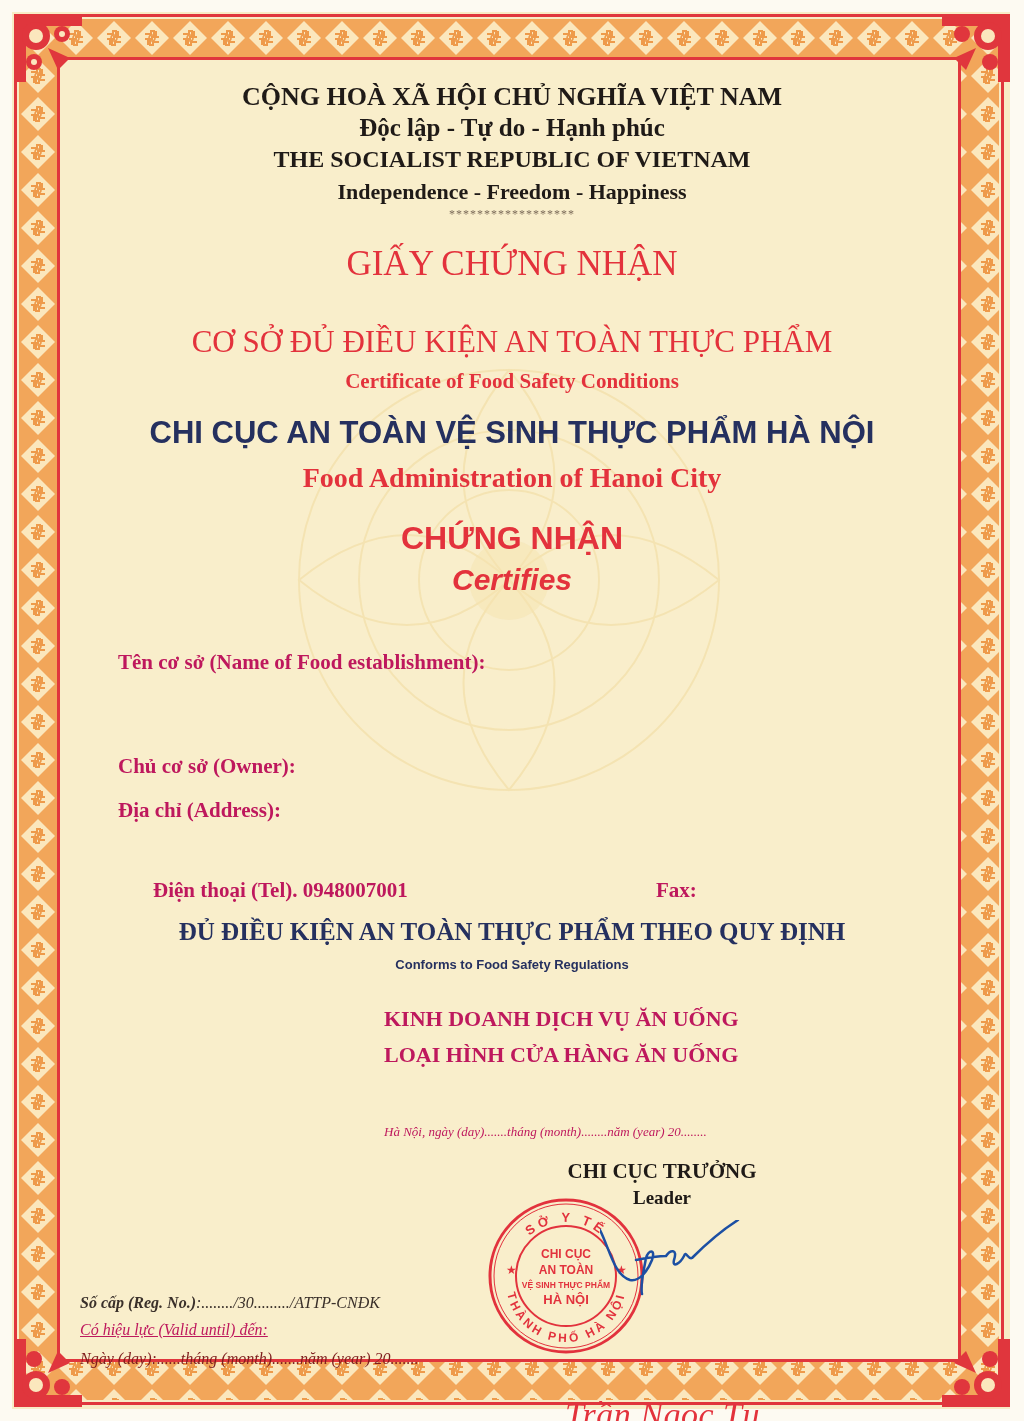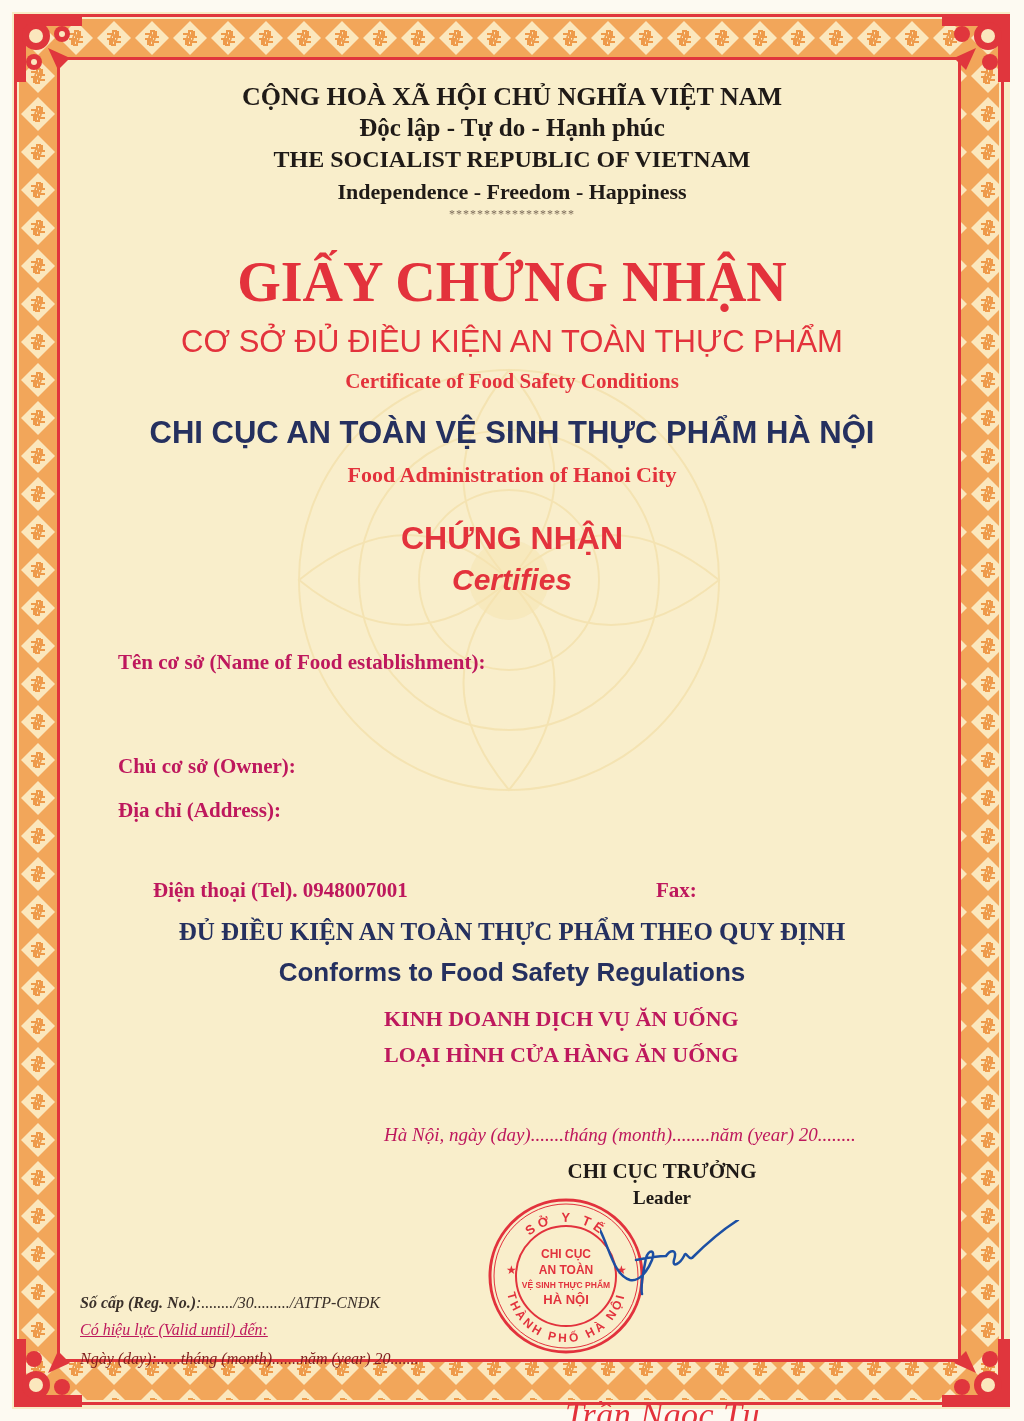--- a/index.html
+++ b/index.html
@@ -143,26 +143,26 @@
   <circle cx="22" cy="50" r="8" fill="#e0363d"></circle>
   <path d="M36,36 L58,46 L46,58 Z" fill="#e0363d"></path>
 </svg>
 
 <p class="line dark serif-b" style="top:82px; font-size:26px;">CỘNG HOÀ XÃ HỘI CHỦ NGHĨA VIỆT NAM</p>
 <p class="line dark serif-b" style="top:114px; font-size:25px;">Độc lập - Tự do - Hạnh phúc</p>
 <p class="line dark serif-b" style="top:146px; font-size:24px;">THE SOCIALIST REPUBLIC OF VIETNAM</p>
 <p class="line dark serif-b" style="top:179px; font-size:22px;">Independence - Freedom - Happiness</p>
 <p class="line" style="top:207px; font-size:12px; color:#7a6a58; letter-spacing:1px;">******************</p>
 
-<p class="line red" style="top:250px; font-size:56px; font-family:'Liberation Serif', serif; font-weight:bold;">GIẤY CHỨNG NHẬN</p>
-<p class="line red" style="top:324px; font-size:31px; font-family:Liberation Sans, sans-serif;">CƠ SỞ ĐỦ ĐIỀU KIỆN AN TOÀN THỰC PHẨM</p>
+<p class="line red" style="top:244px; font-size:35px; font-family:'Liberation Serif', serif; font-weight:normal;">GIẤY CHỨNG NHẬN</p>
+<p class="line red" style="top:324px; font-size:31px; font-family:Liberation Serif, serif;">CƠ SỞ ĐỦ ĐIỀU KIỆN AN TOÀN THỰC PHẨM</p>
 <p class="line red serif-b" style="top:369px; font-size:21px;">Certificate of Food Safety Conditions</p>
 
 <p class="line navy sans-b" style="top:415px; font-size:31px;">CHI CỤC AN TOÀN VỆ SINH THỰC PHẨM HÀ NỘI</p>
-<p class="line red serif-b" style="top:462px; font-size:22px;">Food Administration of Hanoi City</p>
+<p class="line red serif-b" style="top:462px; font-size:28px;">Food Administration of Hanoi City</p>
 
 <p class="line red sans-b" style="top:520px; font-size:32px;">CHỨNG NHẬN</p>
 <p class="line red sans-b" style="top:563px; font-size:30px; font-style:italic;">Certifies</p>
 
 <p class="field" style="left:118px; top:650px;">
   <span>Tên cơ sở (Name of Food establishment):</span>
   <span></span>
 </p>
 <p class="field" style="left:118px; top:754px;text-align:right;">
   <span>Chủ cơ sở (Owner):</span>
@@ -175,26 +175,26 @@
 <p class="field" style="left:118px; top:878px;margin-left:35px;">
   <span>Điện thoại (Tel).</span>
   <span>0948007001</span>
 </p>
 <p class="field" style="left:656px; top:878px;">
   <span>Fax:</span>
   <span></span>
 </p>
 
 <p class="line navy serif-b" style="top:918px; font-size:25px;">ĐỦ ĐIỀU KIỆN AN TOÀN THỰC PHẨM THEO QUY ĐỊNH</p>
-<p class="line navy sans-b" style="top:957px; font-size:26px;">Conforms to Food Safety Regulations</p>
+<p class="line navy sans-b" style="top:957px; font-size:13px;">Conforms to Food Safety Regulations</p>
 
 <p class="field" style="left:384px; top:1006px; font-size:22px;">KINH DOANH DỊCH VỤ ĂN UỐNG</p>
 <p class="field" style="left:384px; top:1042px; font-size:22px;">LOẠI HÌNH CỬA HÀNG ĂN UỐNG</p>
 
-<p class="field ital" style="left:384px; top:1124px; font-size:19px;">Hà Nội, ngày (day).......tháng (month)........năm (year) 20........</p>
+<p class="field ital" style="left:384px; top:1124px; font-size:13px;">Hà Nội, ngày (day).......tháng (month)........năm (year) 20........</p>
 <p class="line dark serif-b" style="top:1159px; left:150px; font-size:21px;">CHI CỤC TRƯỞNG</p>
 <p class="line dark serif-b" style="top:1187px; left:150px; font-size:19px;">Leader</p>
 
 <svg class="seal" viewBox="0 0 160 160">
   <defs>
     <path id="arcTop" d="M26,80 A54,54 0 0 1 134,80"></path>
     <path id="arcBot" d="M20,86 A60,60 0 0 0 140,86"></path>
   </defs>
   <circle cx="80" cy="80" r="76" fill="none" stroke="#e2323d" stroke-width="3"></circle>
   <circle cx="80" cy="80" r="72" fill="none" stroke="#e2323d" stroke-width="1"></circle>

